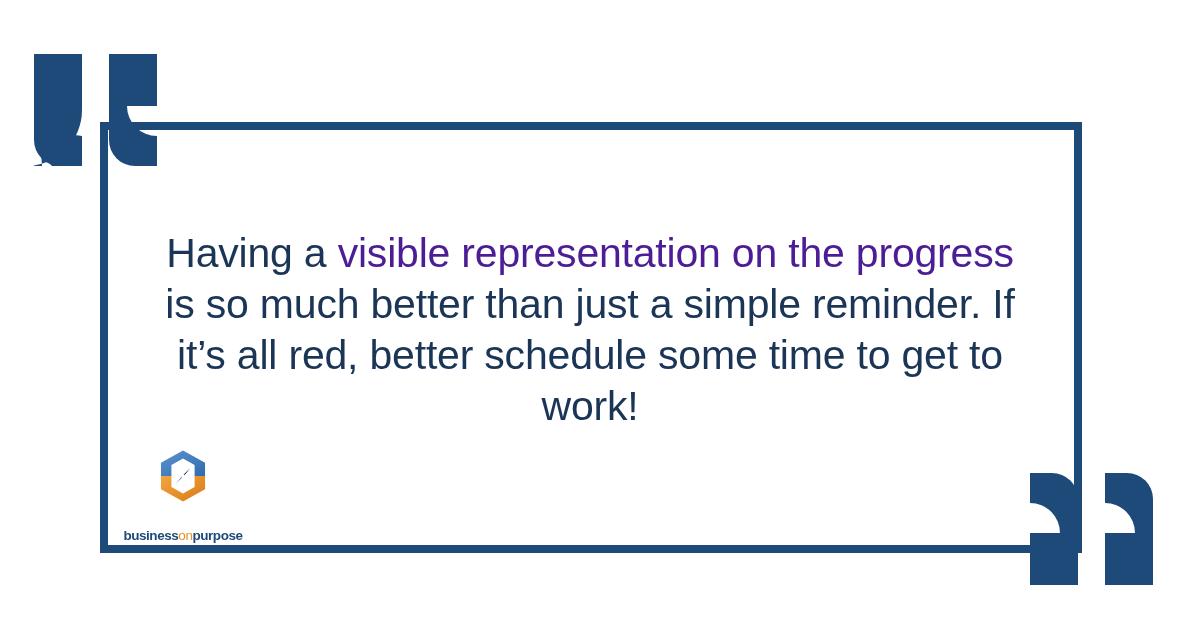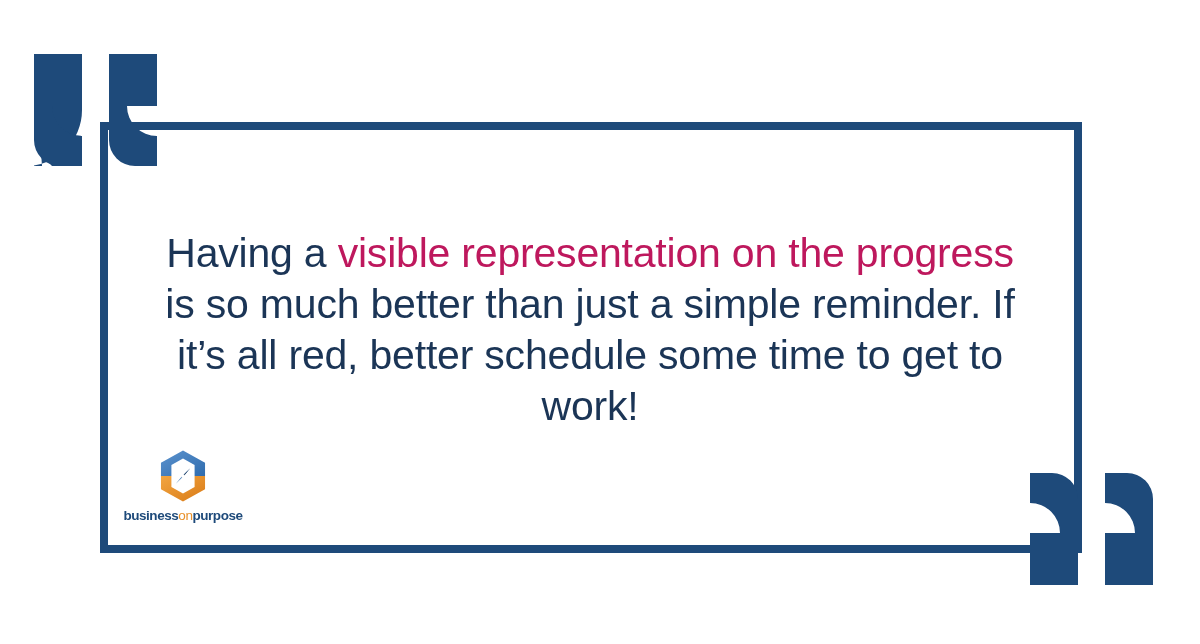--- a/index.html
+++ b/index.html
@@ -45,37 +45,37 @@
     width:880px;
     z-index:3;
     text-align:center;
     font-family:"Liberation Sans", sans-serif;
     font-size:41px;
     line-height:51px;
     font-weight:400;
     color:#1B3556;
     letter-spacing:-0.2px;
   }
-  .quote-text .hl { color:#be185d; }
+  .quote-text .hl { color:#4c1d95; }
 
   
   .logo {
     position:absolute;
     left:112px; top:447px;
     width:142px;
     z-index:5;
     text-align:center;
   }
   .logo-mark {
     display:block;
     margin:0 auto;
     width:58px; height:58px;
   }
   .logo-word {
-    margin-top:4px;
+    margin-top:24px;
     font-family:"Liberation Sans", sans-serif;
     font-size:13.5px;
     letter-spacing:-0.45px;
     white-space:nowrap;
     line-height:1;
   }
   .logo-word .w1, .logo-word .w3 { color:#1E4A7A; font-weight:700; }
   .logo-word .w2 { color:#E8912B; font-weight:400; }
 </style>
 </head>

